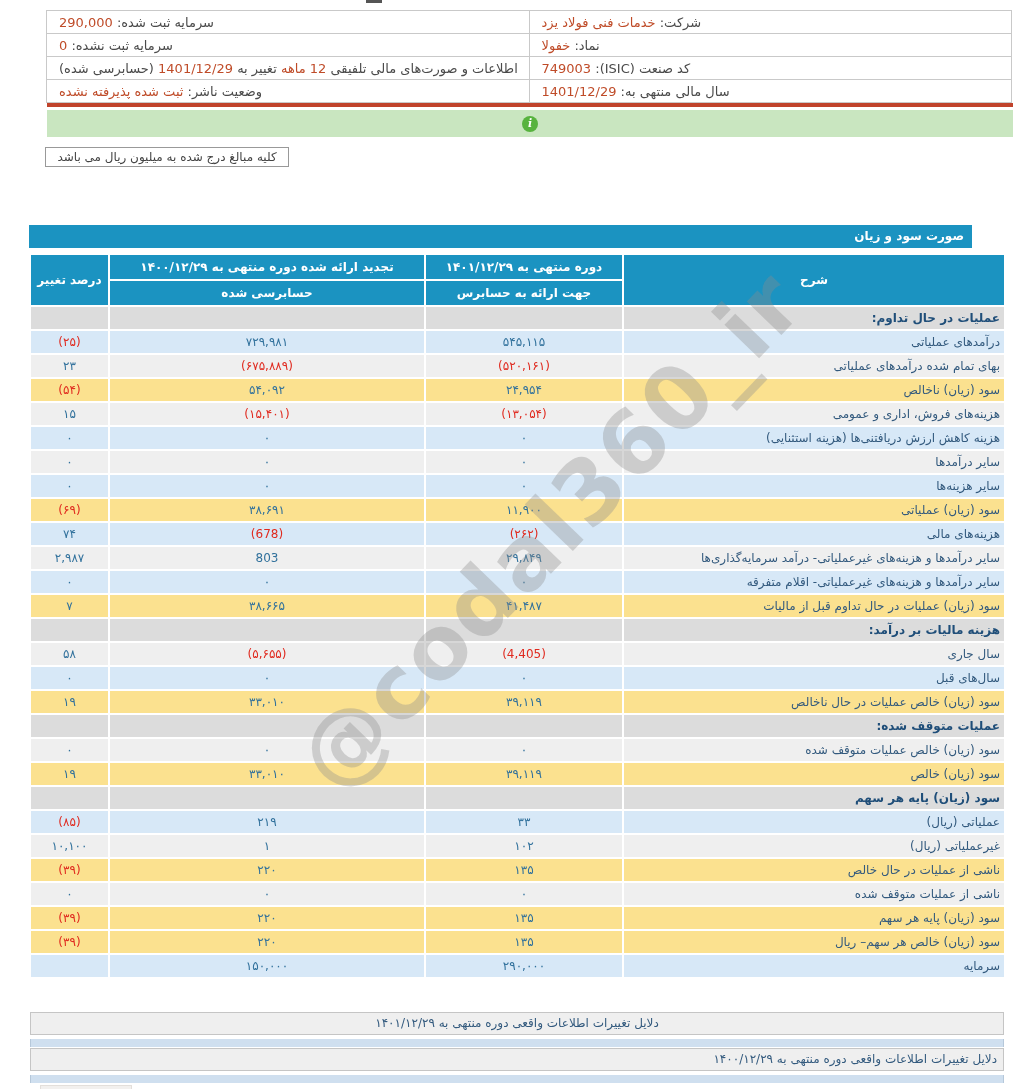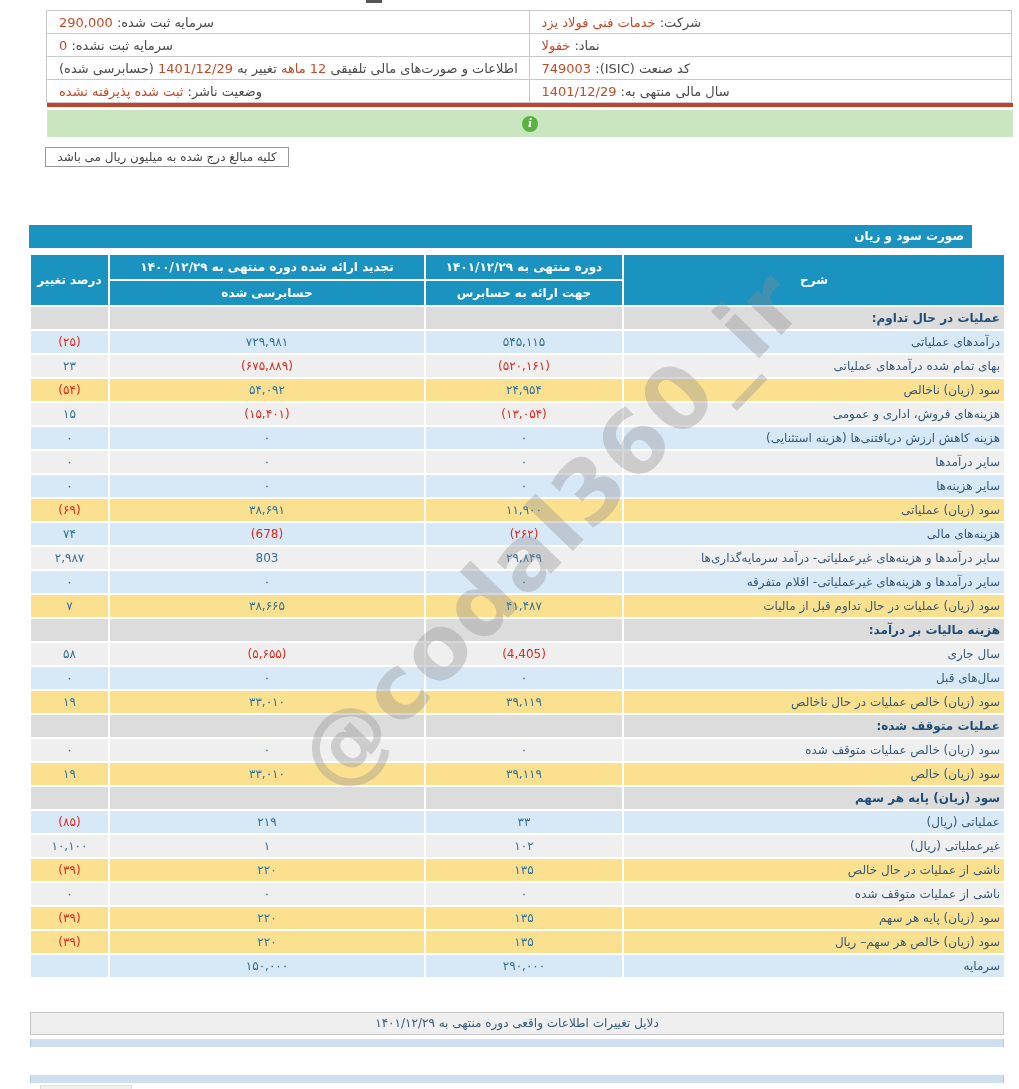--- a/index.html
+++ b/index.html
@@ -302,16 +302,17 @@
         </tr>
       </tbody>
   </table>
 
   <div class="watermark">
     <span>@codal360_ir</span>
   </div>
 
   <div class="footnote-bar fn1">دلایل تغییرات اطلاعات واقعی دوره منتهی به ۱۴۰۱/۱۲/۲۹</div>
   <div class="thin-bar tb1"></div>
+  <div class="footnote-bar fn2">دلایل تغییرات اطلاعات واقعی دوره منتهی به ۱۴۰۰/۱۲/۲۹</div>
   <div class="thin-bar tb2"></div>
   <div class="bottom-cut"></div>
 
 </div>
 
 </body></html>

